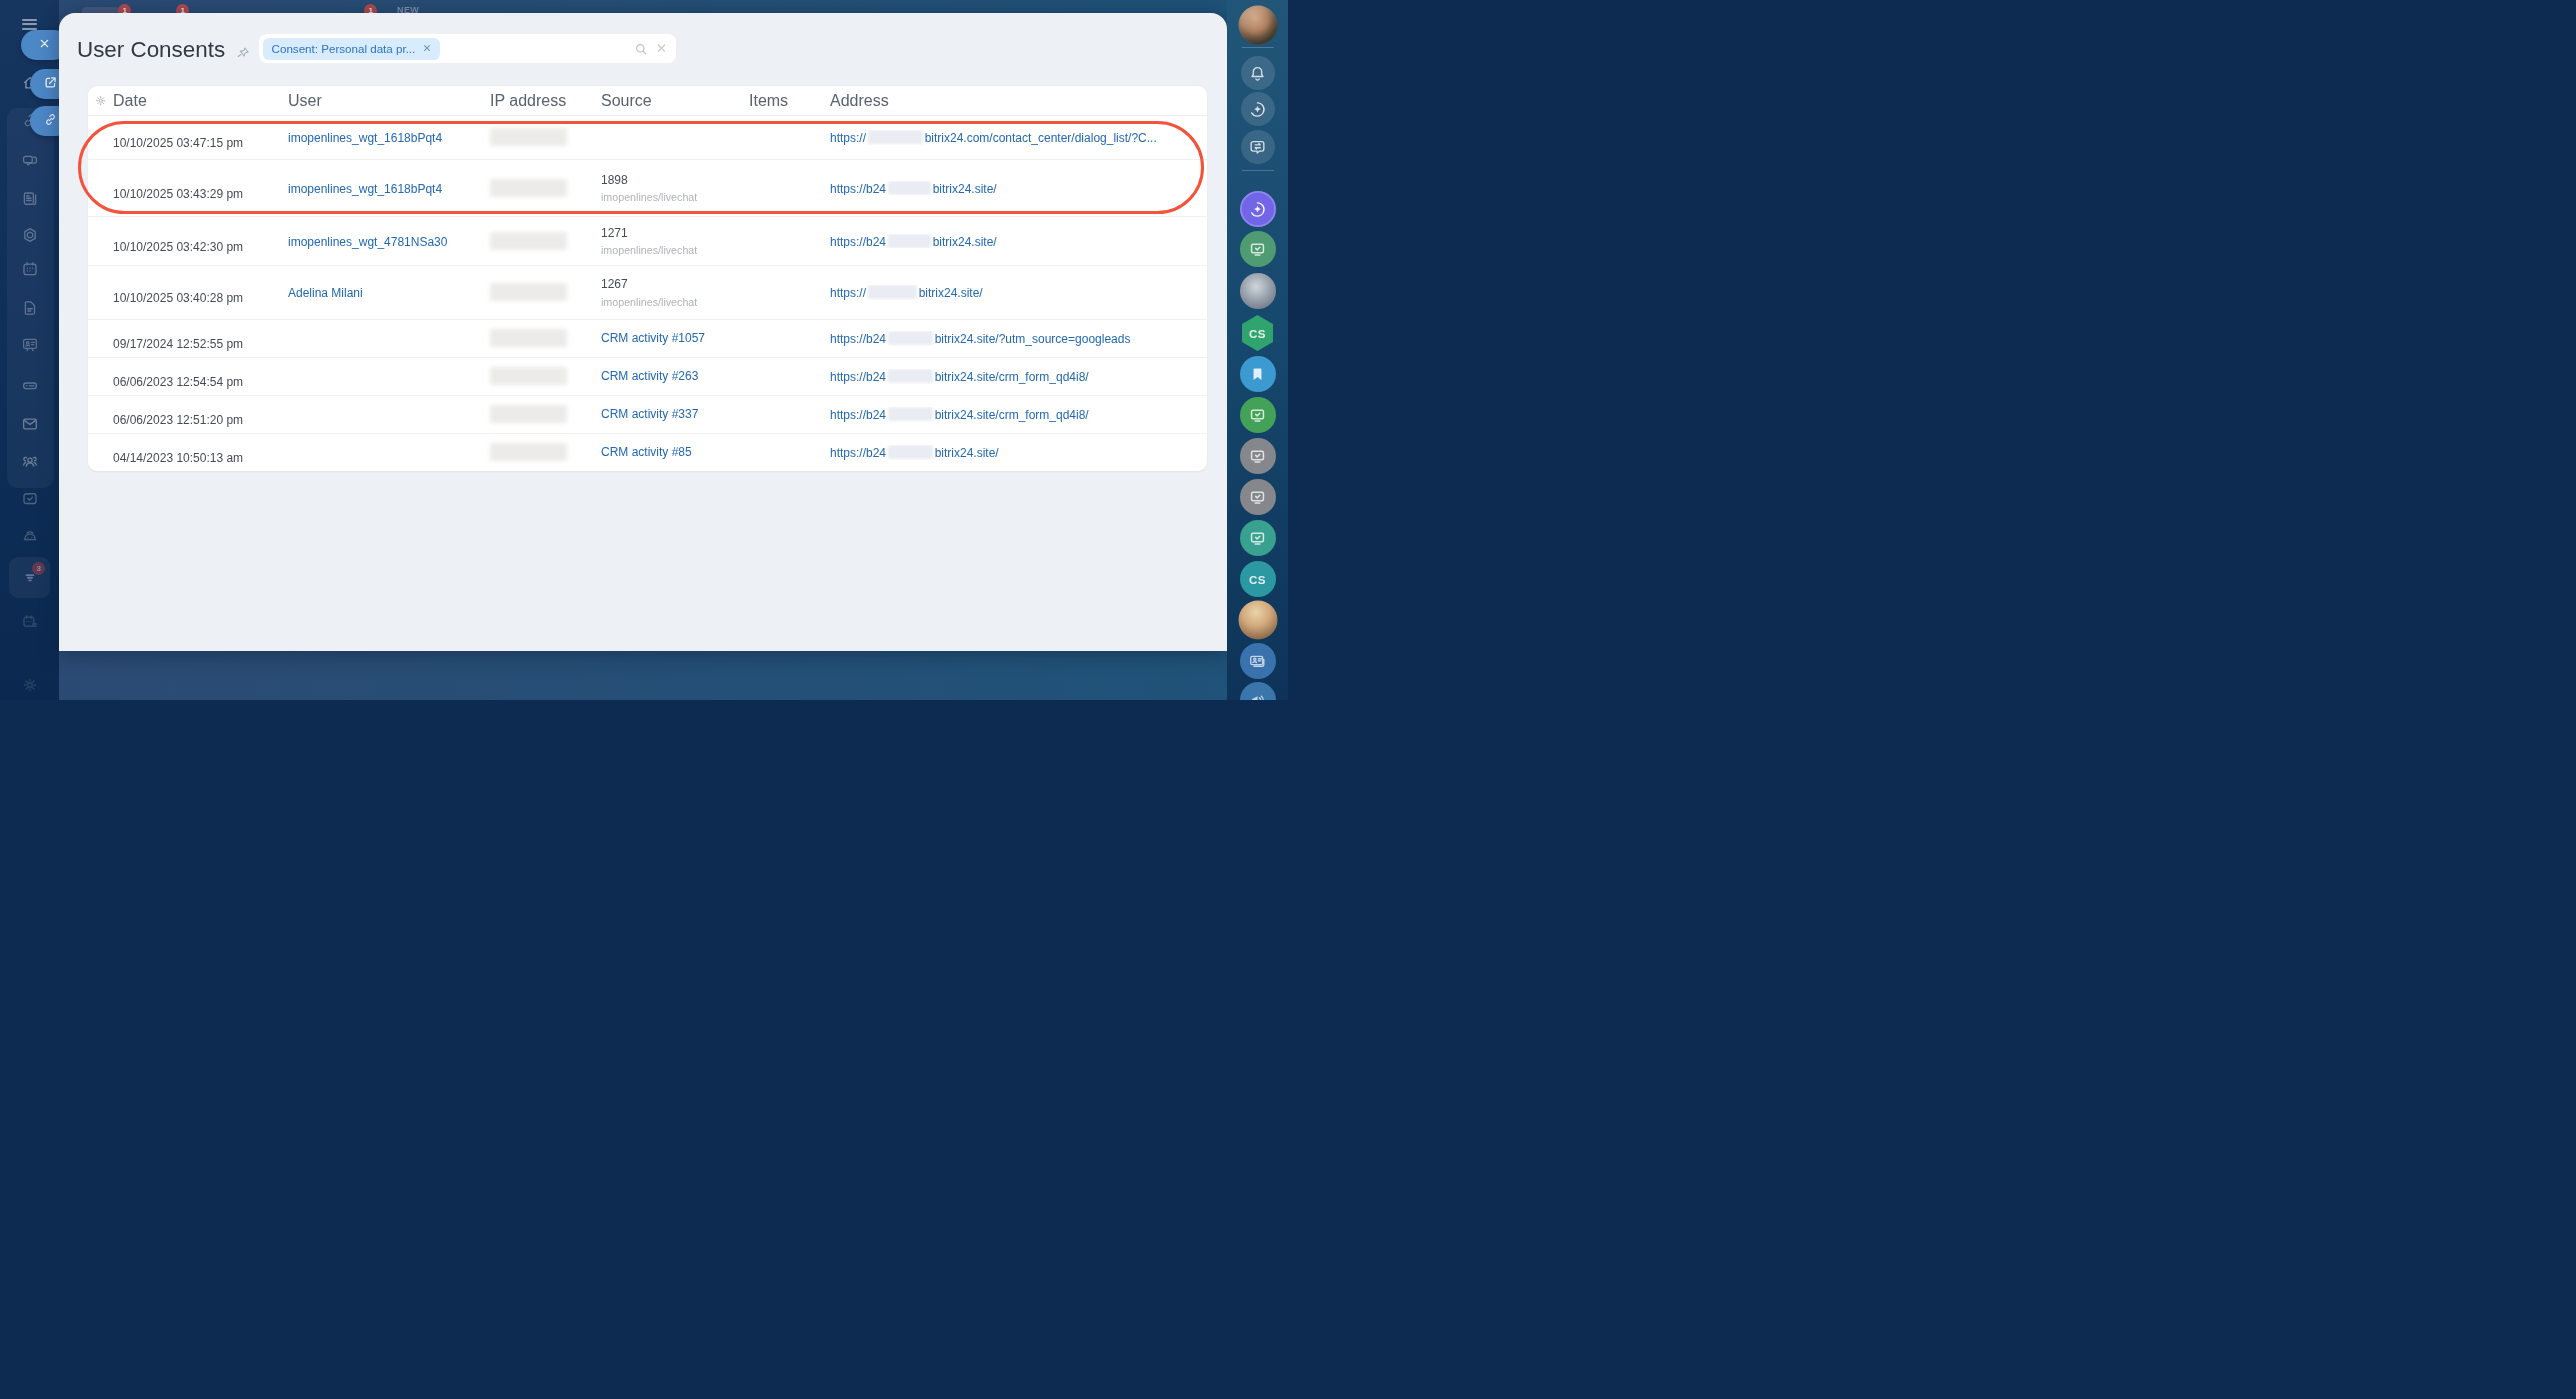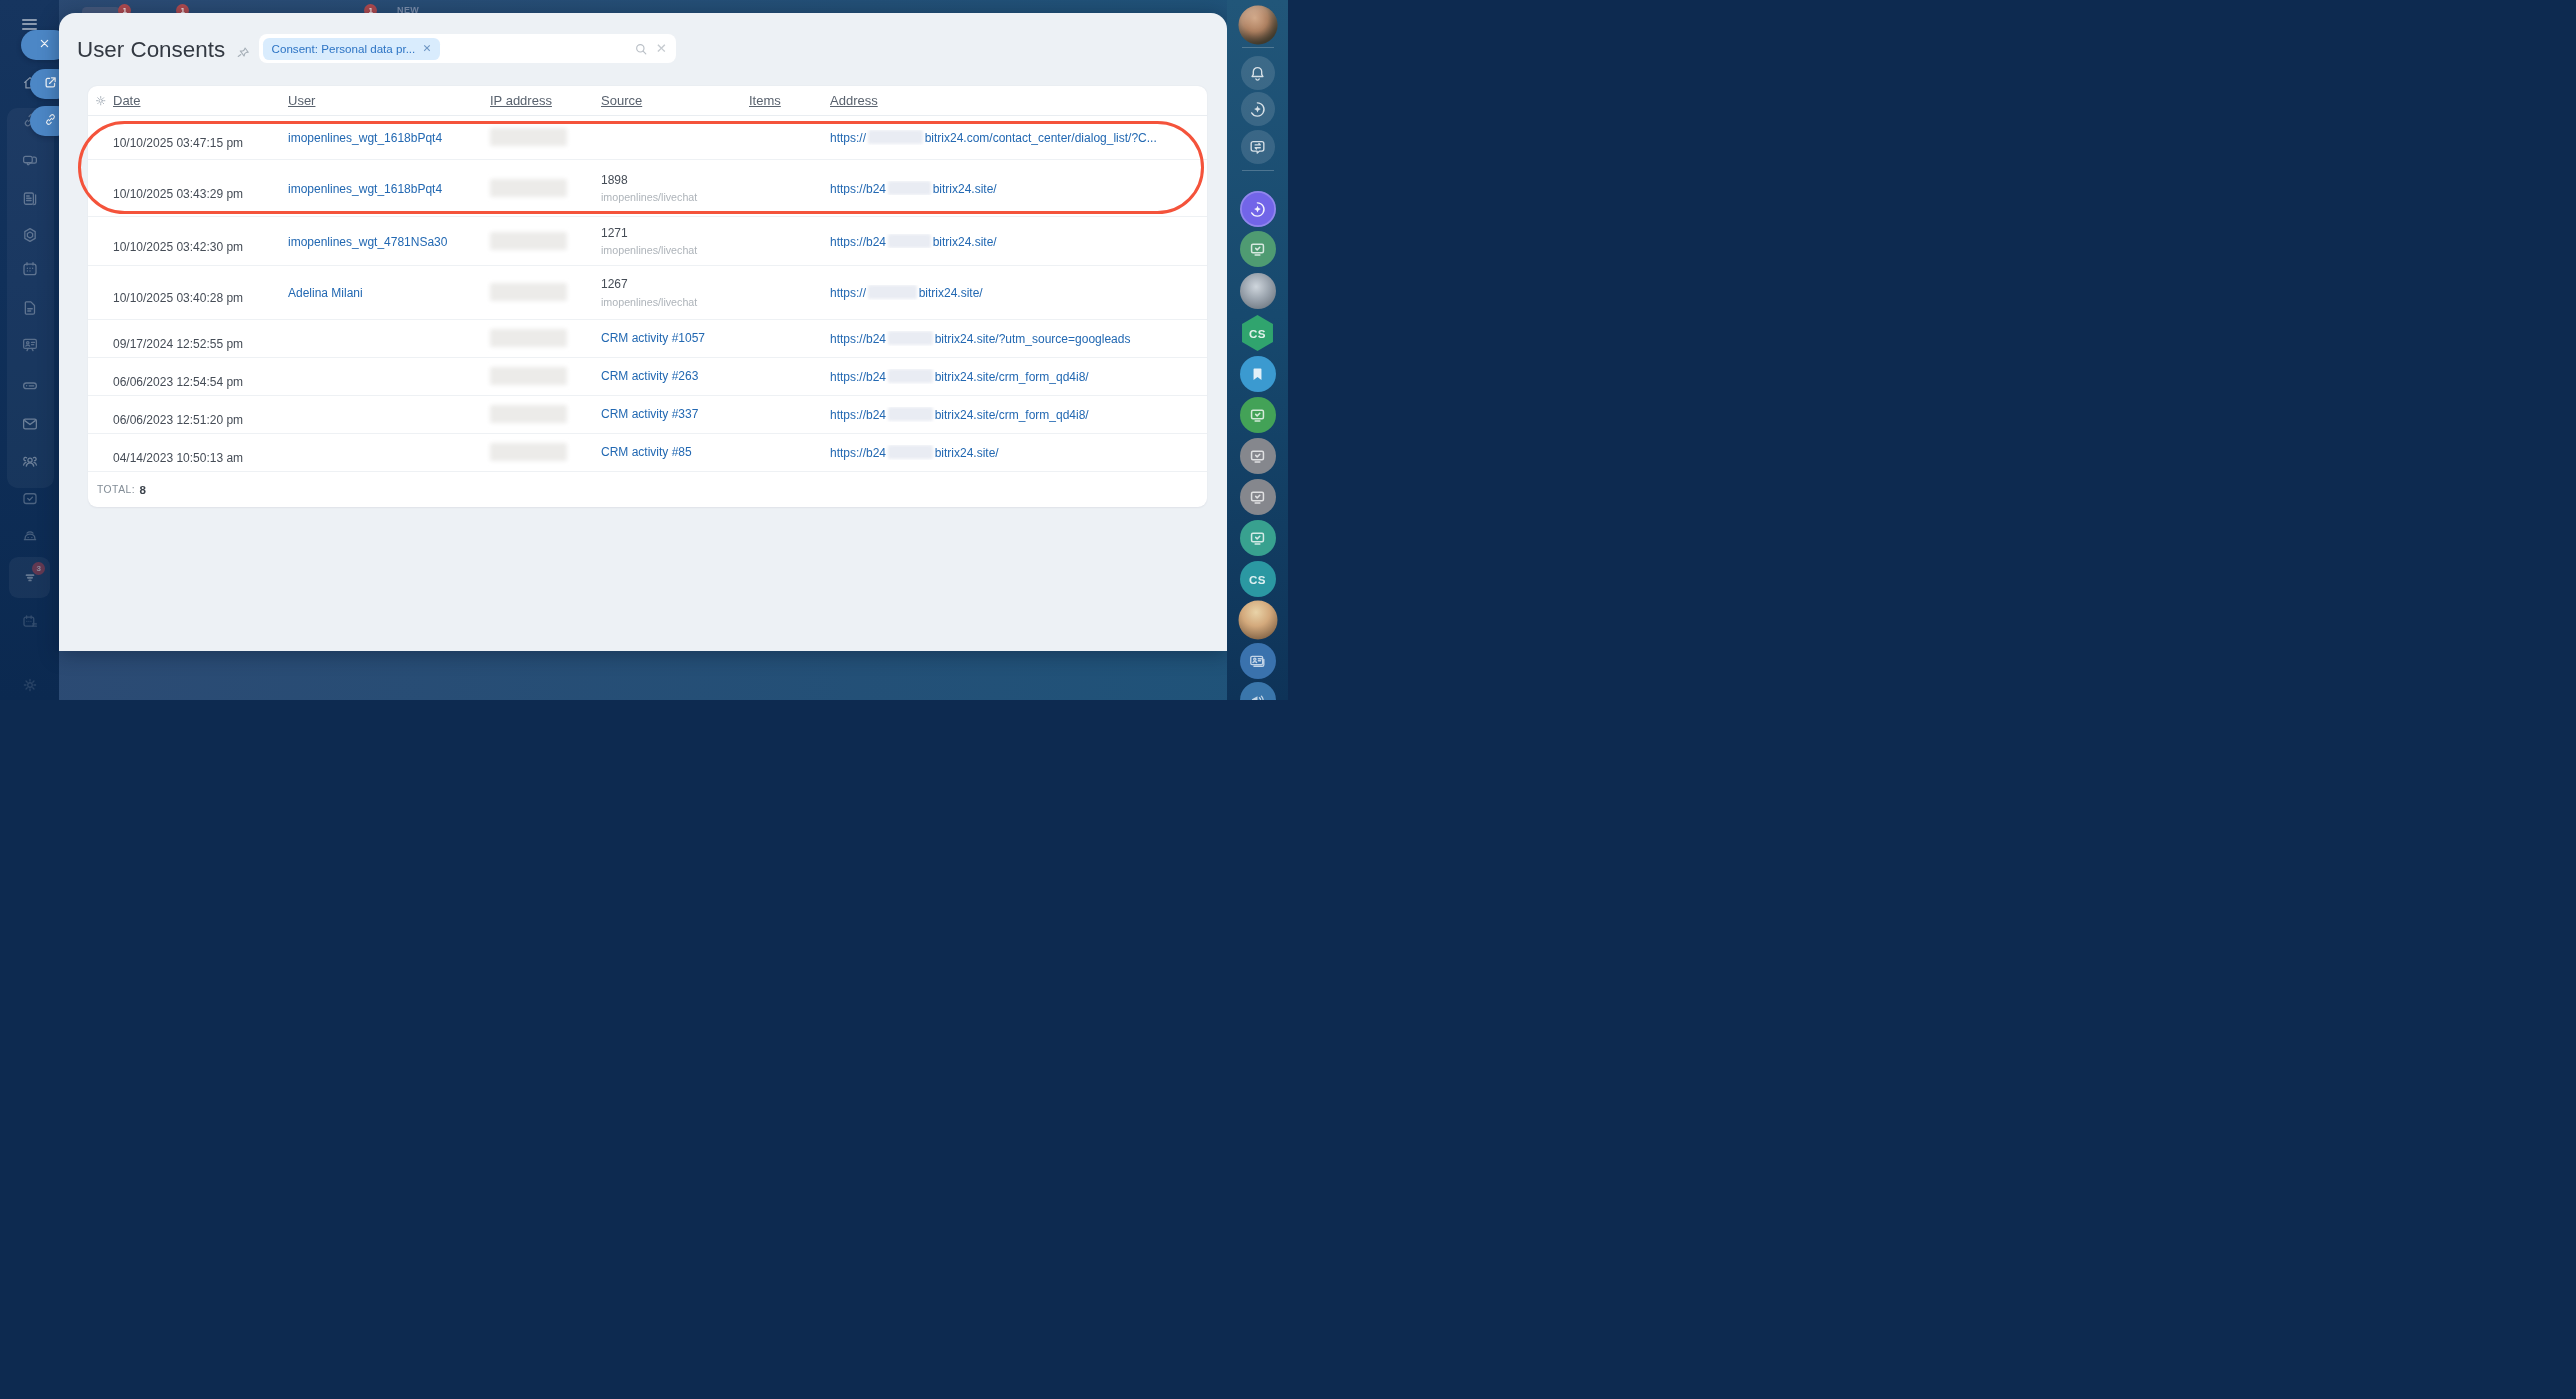--- a/index.html
+++ b/index.html
@@ -46,21 +46,21 @@
   .chip-x{font-size:10.7px;color:#6e96c4;margin-left:7.2px;cursor:pointer;}
   .sb-icons{margin-left:auto;display:flex;align-items:center;gap:7.2px;}
   .sb-icons .mag{width:16px;height:16px;color:#b9bfc6;cursor:pointer;}
   .sb-icons .mag svg{width:16px;height:16px;}
   .sb-clear{font-size:13.4px;color:#c6cbd0;cursor:pointer;line-height:1;}
   
   .card{position:absolute;left:29px;top:73px;width:1119px;background:#fff;border-radius:9px;
     box-shadow:0 0.9px 1.8px rgba(60,70,90,0.08);}
   .tgrid-row{display:grid;grid-template-columns:25px 175px 202px 111px 148px 81px 377px;align-items:center;}
   .thead{height:29.5px;border-bottom:0.9px solid #e9edf1;}
-  .th{font-size:13px;color:#59626e;text-decoration:underline;}
+  .th{font-size:16px;color:#59626e;}
   .gear-cell{display:flex;align-items:center;justify-content:center;color:#a9b2bb;cursor:pointer;}
   .gear-cell svg{width:13.4px;height:13.4px;}
   .trow{border-top:0.9px solid #eef1f4;}
   .trow:first-of-type{border-top:none;}
   .cell-date{font-size:12px;color:#454c56;margin-top:12px;}
   .cell-user a{font-size:12px;color:#2268b2;text-decoration:none;cursor:pointer;text-align:right;}
   .ip-blur{width:77px;height:18px;border-radius:1.8px;background:#ecebe9;filter:blur(2.2px);}
   .cell-source{display:flex;flex-direction:column;gap:4.5px;}
   .src-id{font-size:12px;color:#454c56;}
   .src-sub{font-size:10.7px;color:#aeb4ba;}
@@ -373,24 +373,20 @@
             <div>
               <div class="ip-blur"></div>
             </div>
             <div class="cell-source">
               <a class="src-link">CRM activity #85</a>
             </div>
             <div></div>
             <div class="cell-addr"><span>https://b24</span><span class="url-blur" style="width: 45px;"></span><span>bitrix24.site/</span></div>
           </div>
         </div>
-      <div class="tfoot">
-        <span class="total-label">TOTAL:</span>
-        <span class="total-value">8</span>
-      </div>
     </div>
 
     <div class="annotation"></div>
   </div>
 
   <div class="right-sidebar">
     <div id="rs-items">
         <div class="rs-item avatar-woman" style="top: 25px; width: 39px; height: 39px;"></div>
         <div class="rs-divider" style="top: 47px;"></div>
         <div class="rs-item rs-circle" style="top: 73px; width: 34px; height: 34px; background: rgba(255, 255, 255, 0.13);">

